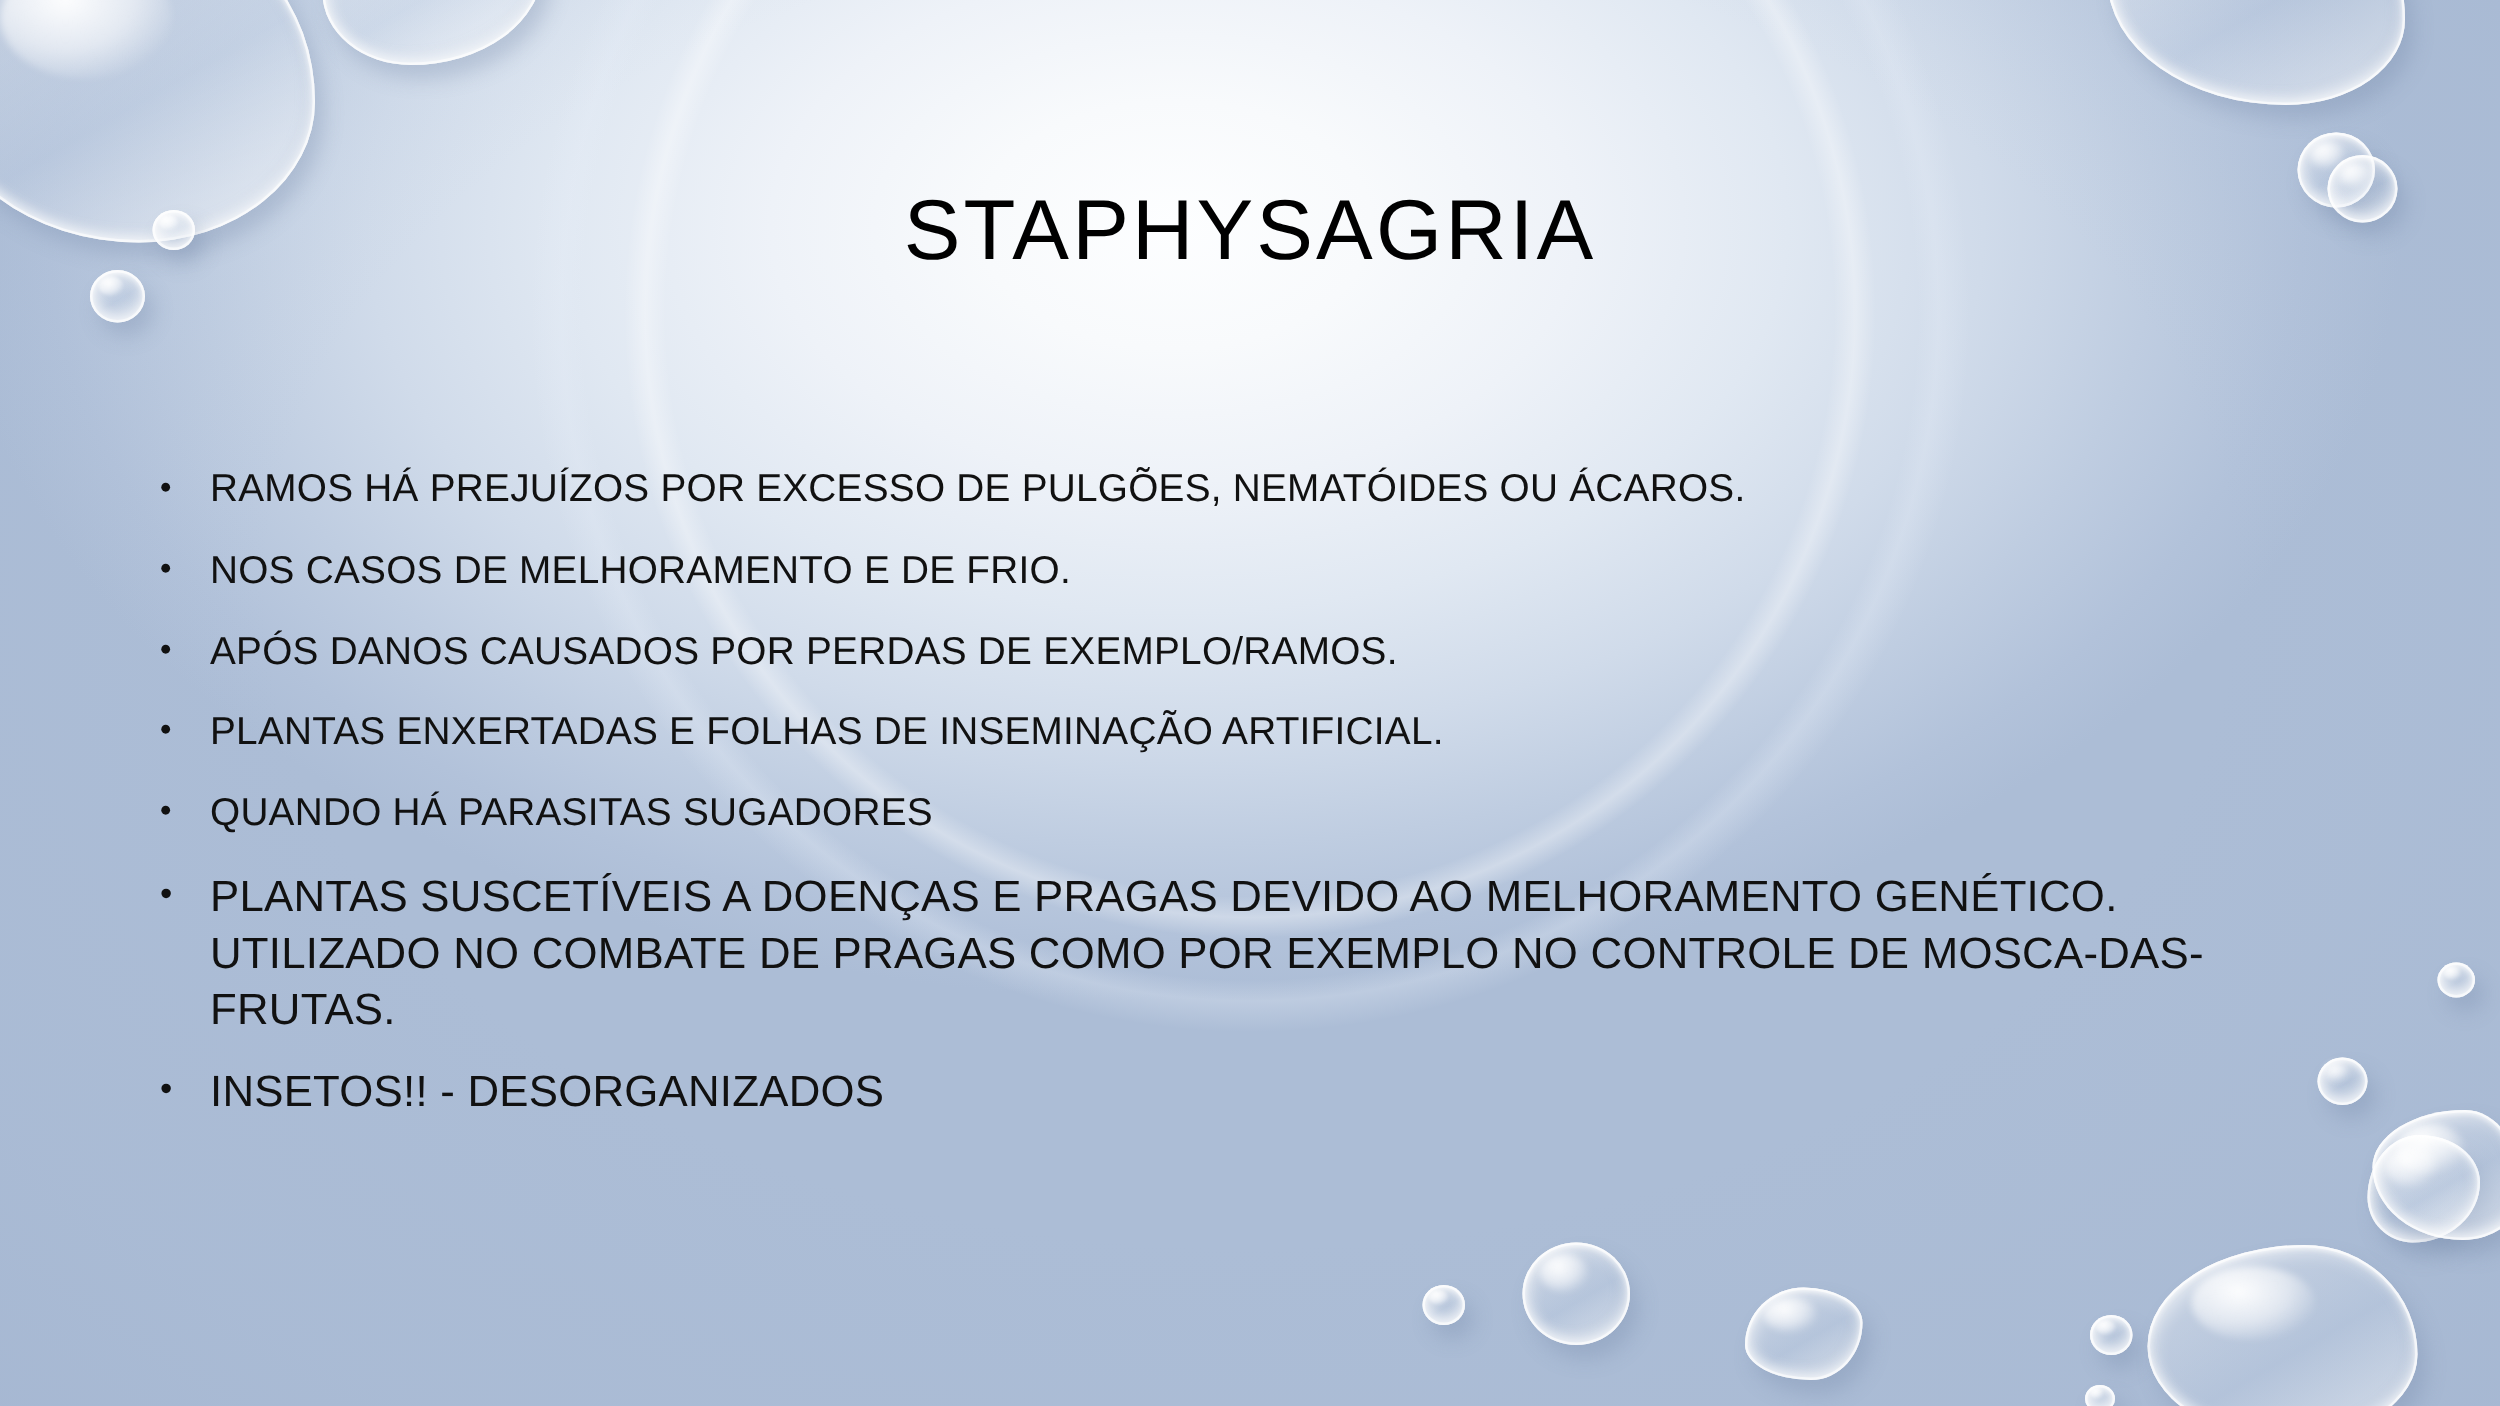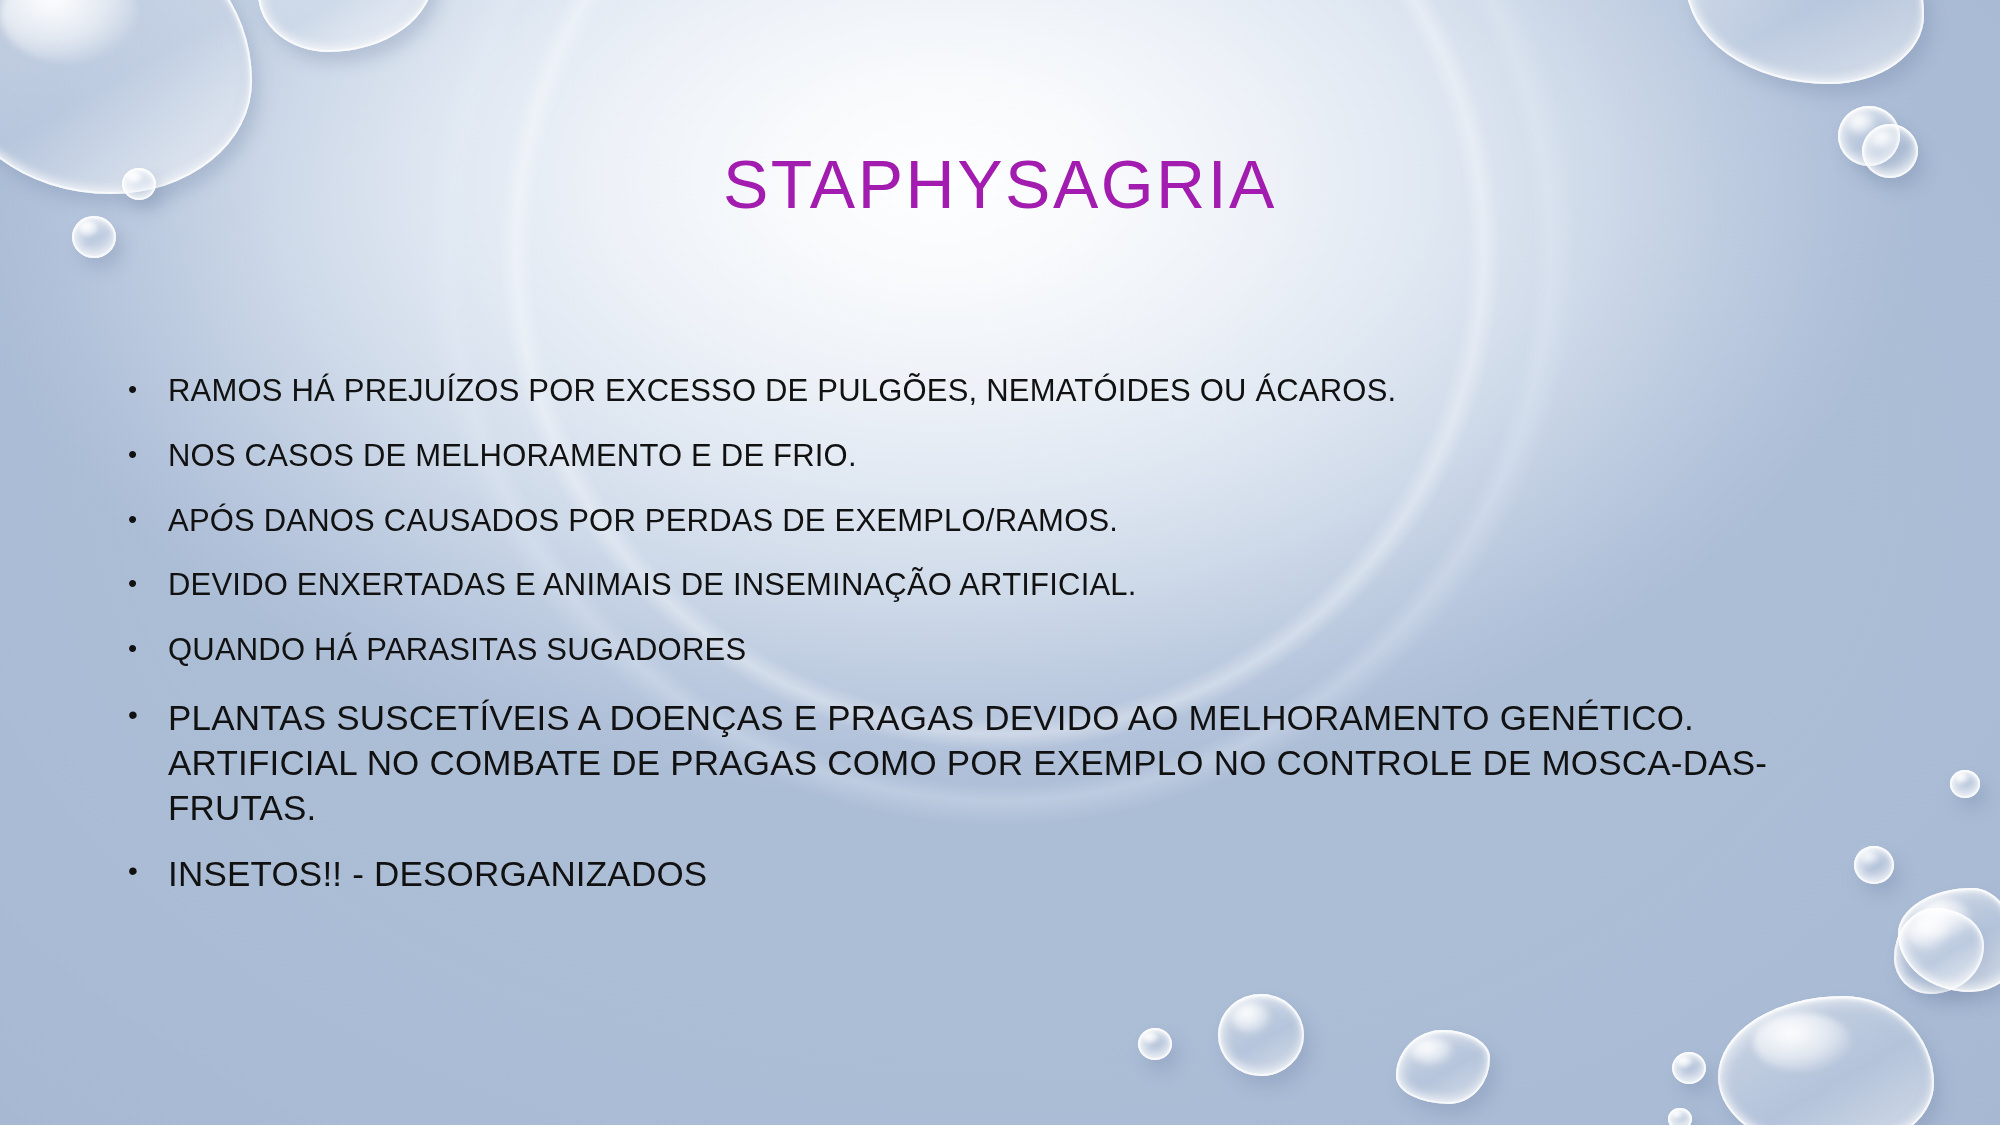--- a/index.html
+++ b/index.html
@@ -113,21 +113,21 @@
 
   
   .title {
     position:absolute;
     left:0; right:0;
     top:148px;
     text-align:center;
     font-size:68px;
     font-weight:400;
     letter-spacing:2.5px;
-    color:#a21caf;
+    color:#000000;
     line-height:1.06;
     z-index:6;
   }
 
   .body-block {
     position:absolute;
     left:128px;
     top:372px;
     width:1760px;
     z-index:6;
@@ -208,31 +208,31 @@
       <span class="txt">NOS CASOS DE MELHORAMENTO E DE FRIO.</span>
     </div>
 
     <div class="bullet">
       <span class="dot">•</span>
       <span class="txt">APÓS DANOS CAUSADOS POR PERDAS DE EXEMPLO/RAMOS.</span>
     </div>
 
     <div class="bullet">
       <span class="dot">•</span>
-      <span class="txt">DEVIDO ENXERTADAS E ANIMAIS DE INSEMINAÇÃO ARTIFICIAL.</span>
+      <span class="txt">PLANTAS ENXERTADAS E FOLHAS DE INSEMINAÇÃO ARTIFICIAL.</span>
     </div>
 
     <div class="bullet">
       <span class="dot">•</span>
       <span class="txt">QUANDO HÁ PARASITAS SUGADORES</span>
     </div>
 
     <div class="bullet lg">
       <span class="dot">•</span>
-      <span class="txt">PLANTAS SUSCETÍVEIS A DOENÇAS E PRAGAS DEVIDO AO MELHORAMENTO GENÉTICO. ARTIFICIAL NO COMBATE DE PRAGAS COMO POR EXEMPLO NO CONTROLE DE MOSCA-DAS-FRUTAS.</span>
+      <span class="txt">PLANTAS SUSCETÍVEIS A DOENÇAS E PRAGAS DEVIDO AO MELHORAMENTO GENÉTICO. UTILIZADO NO COMBATE DE PRAGAS COMO POR EXEMPLO NO CONTROLE DE MOSCA-DAS-FRUTAS.</span>
     </div>
 
     <div class="bullet lg last">
       <span class="dot">•</span>
       <span class="txt">INSETOS!! - DESORGANIZADOS</span>
     </div>
 
   </div>
 </div>
 

